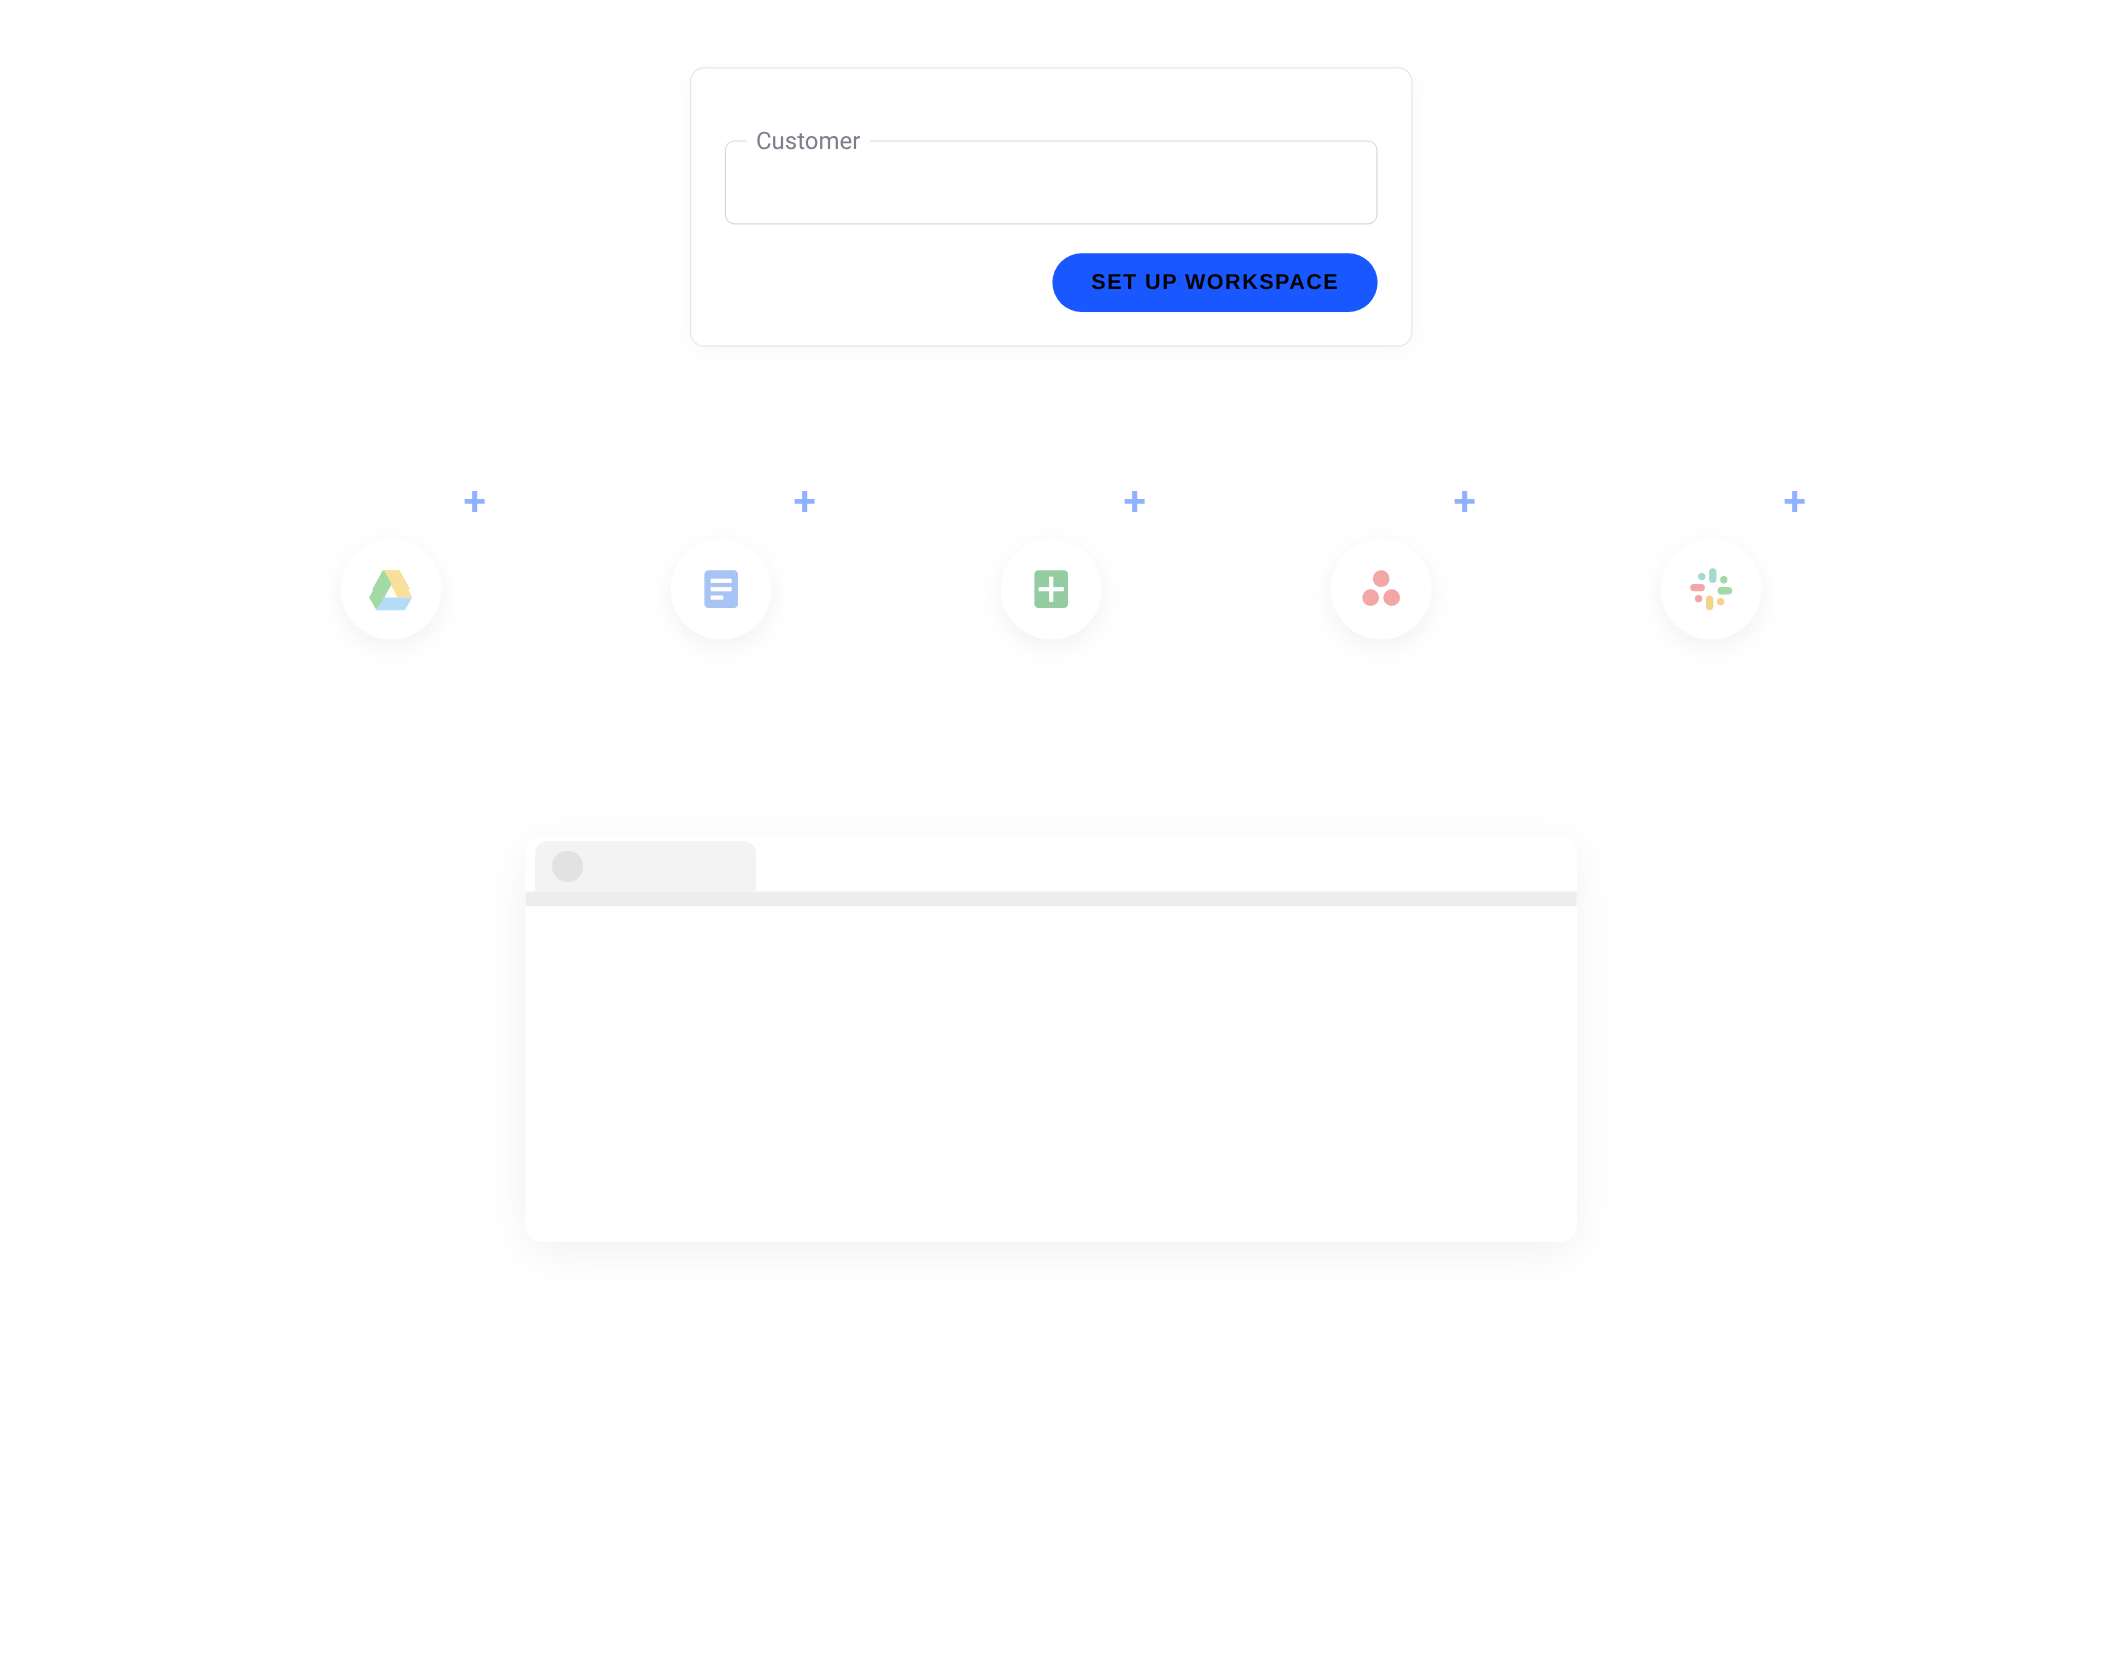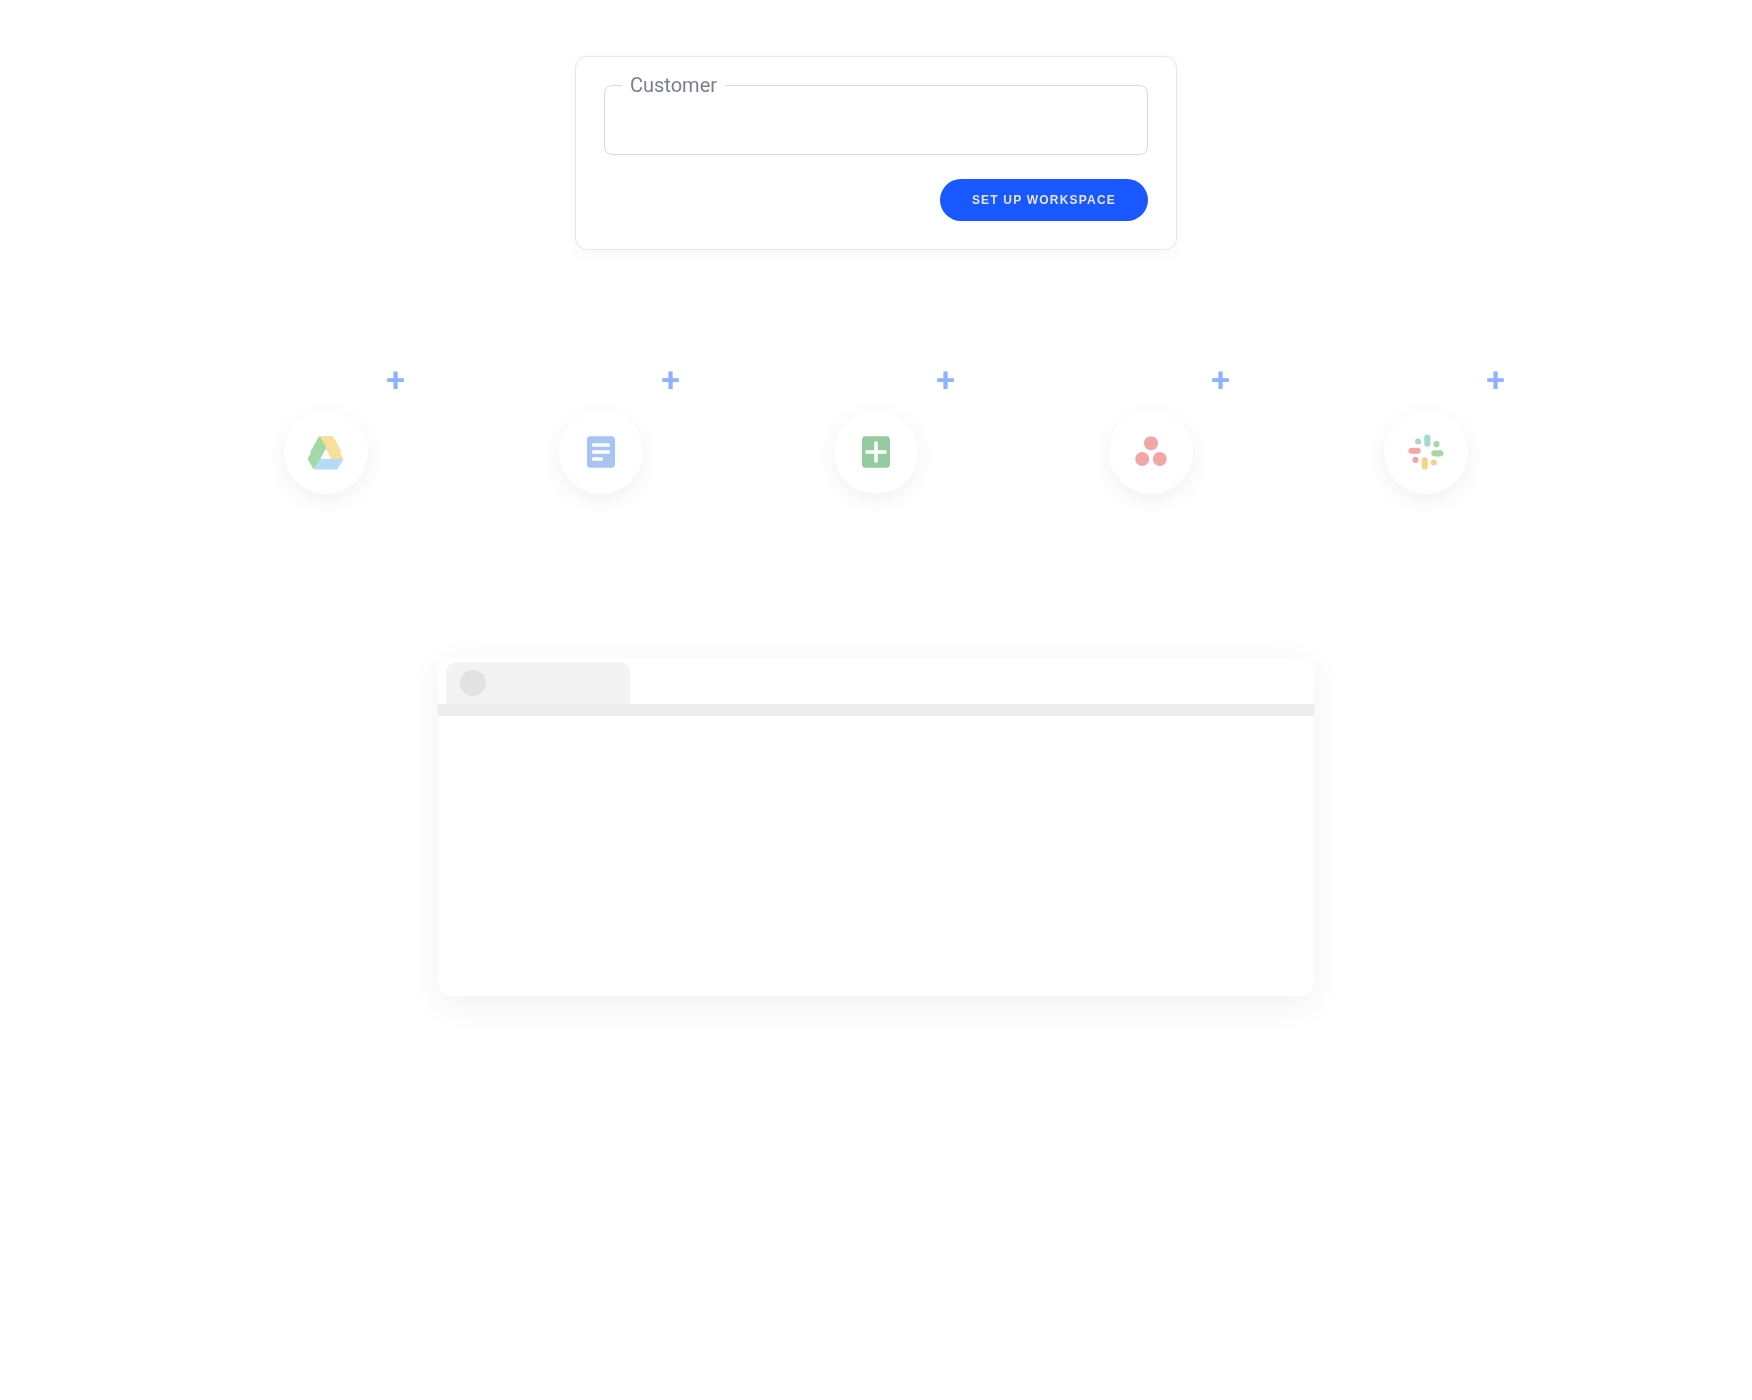--- a/index.html
+++ b/index.html
@@ -26,20 +26,21 @@
       background: #ffffff;
       border: 1px solid #e6e6e6;
       border-radius: 12px;
       padding: 28px 28px 28px 28px;
       box-shadow: 0 4px 20px rgba(0,0,0,0.03);
       position: relative;
     }
     .field-wrapper {
       position: relative;
       margin-bottom: 24px;
+      margin-top: 32px;
     }
     .field-label {
       position: absolute;
       top: -12px;
       left: 18px;
       background: #ffffff;
       padding: 0 8px;
       color: #7a7f8a;
       font-size: 20px;
       font-weight: 400;
@@ -53,25 +54,25 @@
       font-size: 18px;
       background: #ffffff;
       outline: none;
     }
     .btn-row {
       display: flex;
       justify-content: flex-end;
     }
     .primary-btn {
       background: #1957ff;
-      color: #e5e5e5;
+      color: #000000;
       border: none;
       border-radius: 999px;
       padding: 14px 32px;
-      font-size: 12px;
+      font-size: 18px;
       font-weight: 700;
       letter-spacing: 1.2px;
       cursor: pointer;
     }
     
     .integrations {
       margin-top: 160px;
       display: flex;
       justify-content: space-between;
       width: 100%;

